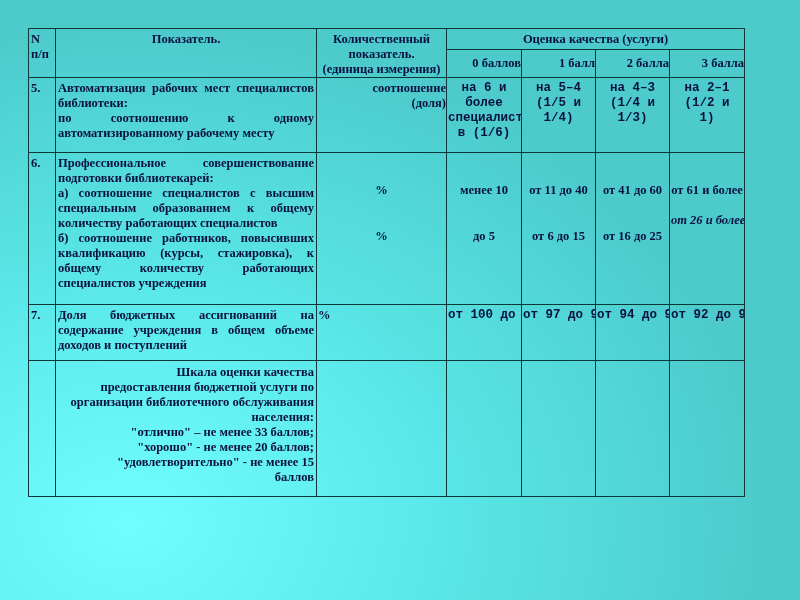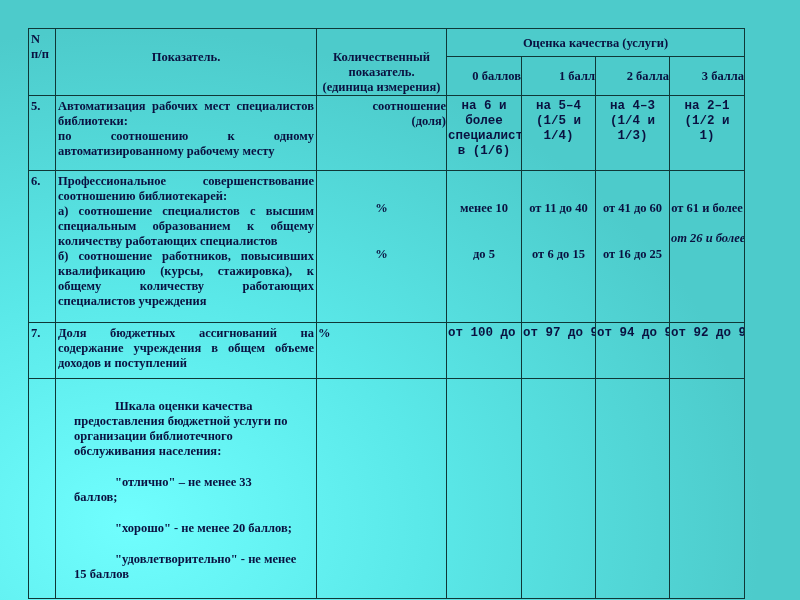--- a/index.html
+++ b/index.html
@@ -25,21 +25,21 @@
   }
   .qtable th,.qtable td{
     border:1.4px solid var(--table-border);
     vertical-align:top;padding:0;overflow:hidden;
   }
   .pre{white-space:pre-line;}
   
   tr.hrow1{height:19px;}
   tr.hrow2{height:26px;}
   th.h{text-align:center;font-weight:bold;}
-  th.h-top{padding-top:21px;}
+  th.h-top{padding-top:3px;}
   th.h-num{text-align:left;padding-left:2px;padding-top:3px;}
   th.h-quality{vertical-align:middle;line-height:14px;}
   th.h-score{vertical-align:middle;text-align:right;}
   
   tr.row5{height:75px;}
   tr.row6{height:152px;}
   tr.row7{height:56px;}
   tr.row8{height:136px;}
   td.num{text-align:left;padding:3px 1px 0 2px;}
   td.ind{text-align:justify;padding:3px 2px 0 2px;}
@@ -49,21 +49,21 @@
   
   td.qty6,td.score6{text-align:center;padding:0 1px;}
   .off1{margin-top:30px;}
   .off2{margin-top:31px;}
   .off2-near{margin-top:15px;font-style:italic;}
   .nowrap{white-space:nowrap;}
   
   td.qty7{text-align:left;padding:3px 0 0 1px;}
   
   td.scale-cell{text-align:left;padding:4px 2px 0 2px;}
-  td.scale-cell p{margin:16px;text-indent:41px;text-align:left;}
+  td.scale-cell p{margin:0;text-indent:41px;text-align:right;}
 </style>
 </head>
 <body>
 
 <div class="slide">
   <table class="qtable">
     <colgroup>
       <col style="width:27px">
         <col style="width:261px">
         <col style="width:130px">
@@ -104,21 +104,21 @@
 1/4)</td>
       <td class="score pre">на 4–3 (1/4 и
 1/3)</td>
       <td class="score pre">на 2–1 (1/2 и
 1)</td>
     </tr>
 
     <tr class="row6">
       <td class="num">6.</td>
       <td class="ind">
-        <p>Профессиональное совершенствование соотношению библиотекарей:</p>
+        <p>Профессиональное совершенствование подготовки библиотекарей:</p>
         <p>а) соотношение специалистов с высшим специальным образованием к общему количеству работающих специалистов</p>
         <p>б) соотношение работников, повысивших квалификацию (курсы, стажировка), к общему количеству работающих специалистов учреждения</p>
       </td>
       <td class="qty6">
         <div class="off1">%</div>
         <div class="off2">%</div>
       </td>
       <td class="score6">
         <div class="off1 nowrap">менее 10</div>
         <div class="off2 nowrap">до 5</div>

